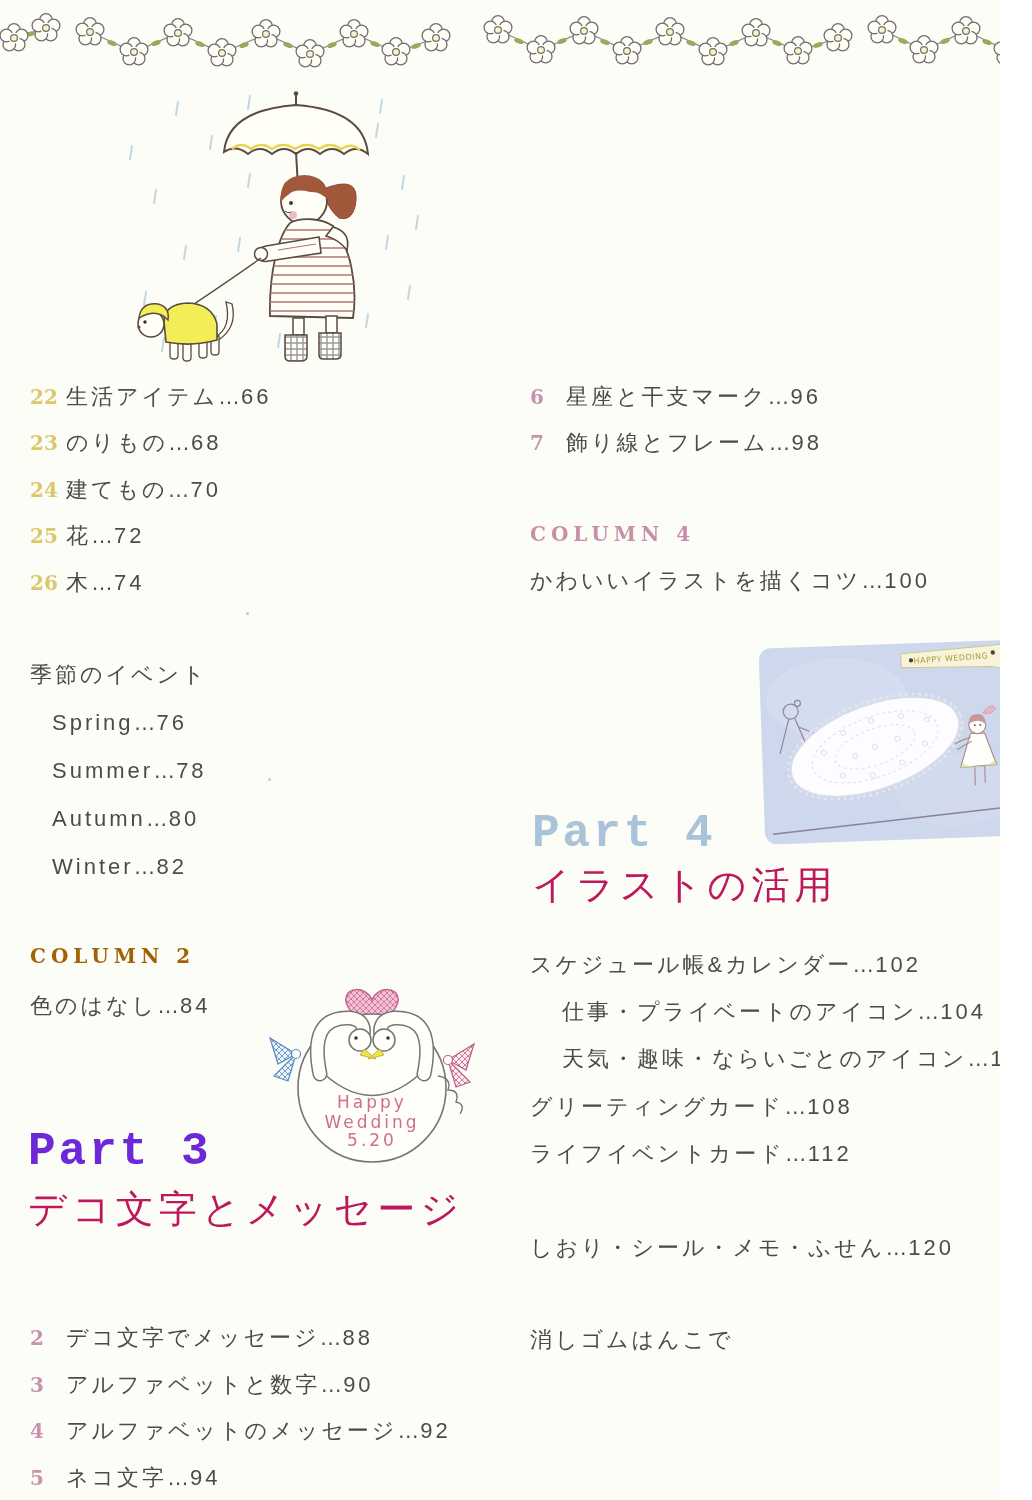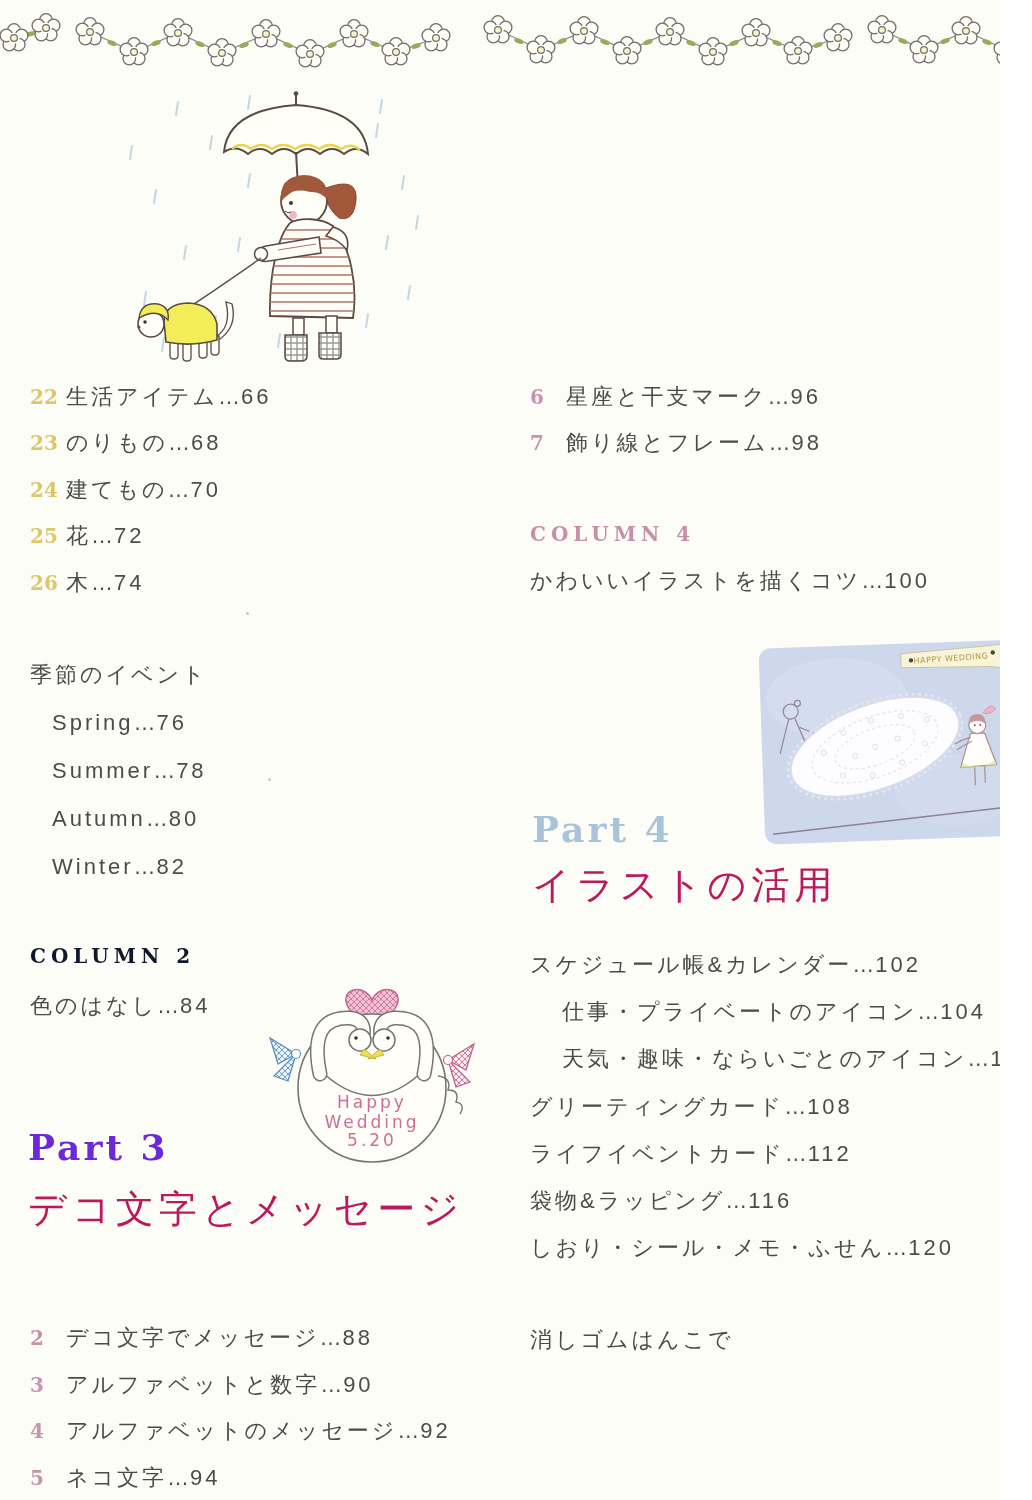--- a/index.html
+++ b/index.html
@@ -9,24 +9,24 @@
     font-family:"Liberation Sans","DejaVu Sans",sans-serif;
   }
   svg{display:block;}
   .abs{position:absolute;}
   .row{position:absolute;font-size:22px;letter-spacing:3px;white-space:nowrap;color:#4b4b4b;}
   .num{display:inline-block;width:36px;font-family:"DejaVu Serif","Liberation Serif",serif;
        font-weight:bold;font-size:20px;letter-spacing:0;}
   .gold{color:#dcc76b;}
   .pinknum{color:#c793ad;}
   .kicker{position:absolute;font-family:"DejaVu Serif","Liberation Serif",serif;font-weight:bold;white-space:nowrap;}
-  .part-kicker{font-size:36px;letter-spacing:3px;}
+  .part-kicker{font-size:46px;letter-spacing:3px;font-family:Liberation Mono, monospace;}
   .column-kicker{font-size:20px;letter-spacing:5px;}
   .part-title{position:absolute;font-size:38px;letter-spacing:5px;color:#be185d;white-space:nowrap;}
-  .c-gold{color:#0f172a;}
+  .c-gold{color:#a16207;}
   .c-pink{color:#6d28d9;}
   .c-blue{color:#a9c3d9;}
   .ldr{letter-spacing:1px;}
   .speck{position:absolute;border-radius:50%;background:#c9c9c2;}
 </style>
 </head>
 <body>
 
 <div class="page">
 
@@ -358,23 +358,20 @@
   </div>
   <div class="row" style="left:562px;top:1044px">
     <span>天気・趣味・ならいごとのアイコン</span><span class="ldr">…</span><span>106</span>
   </div>
   <div class="row" style="left:530px;top:1092px">
     <span>グリーティングカード</span><span class="ldr">…</span><span>108</span>
   </div>
   <div class="row" style="left:530px;top:1139px">
     <span>ライフイベントカード</span><span class="ldr">…</span><span>112</span>
   </div>
-  <div class="row" style="left:530px;top:1186px">
-    <span>袋物&amp;ラッピング</span><span class="ldr">…</span><span>116</span>
-  </div>
   <div class="row" style="left:530px;top:1233px">
     <span>しおり・シール・メモ・ふせん</span><span class="ldr">…</span><span>120</span>
   </div>
 
   <div class="row" style="left:530px;top:1325px">消しゴムはんこで</div>
 
   <div class="speck" style="left:246px;top:612px;width:3px;height:3px"></div>
   <div class="speck" style="left:268px;top:778px;width:3px;height:3px"></div>
 
 </div>

